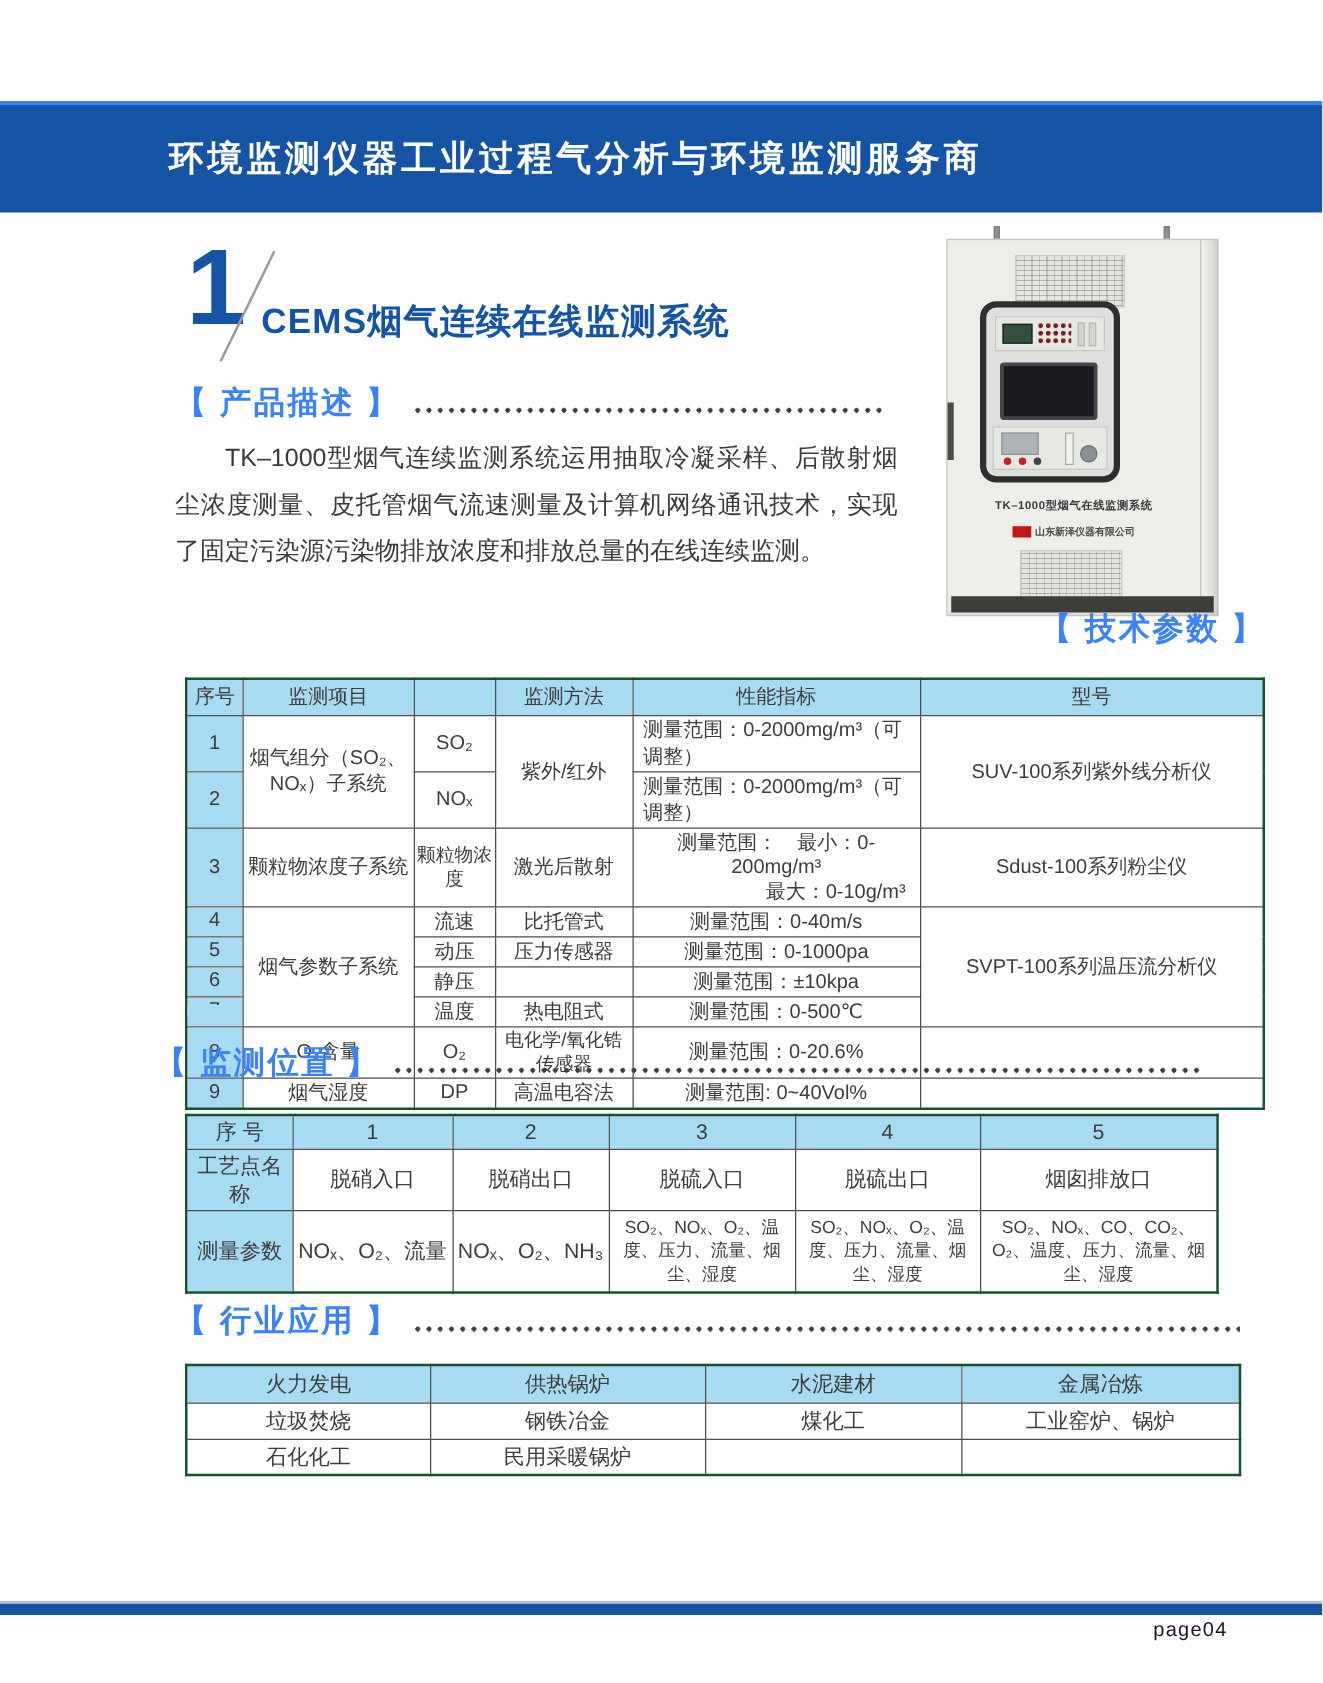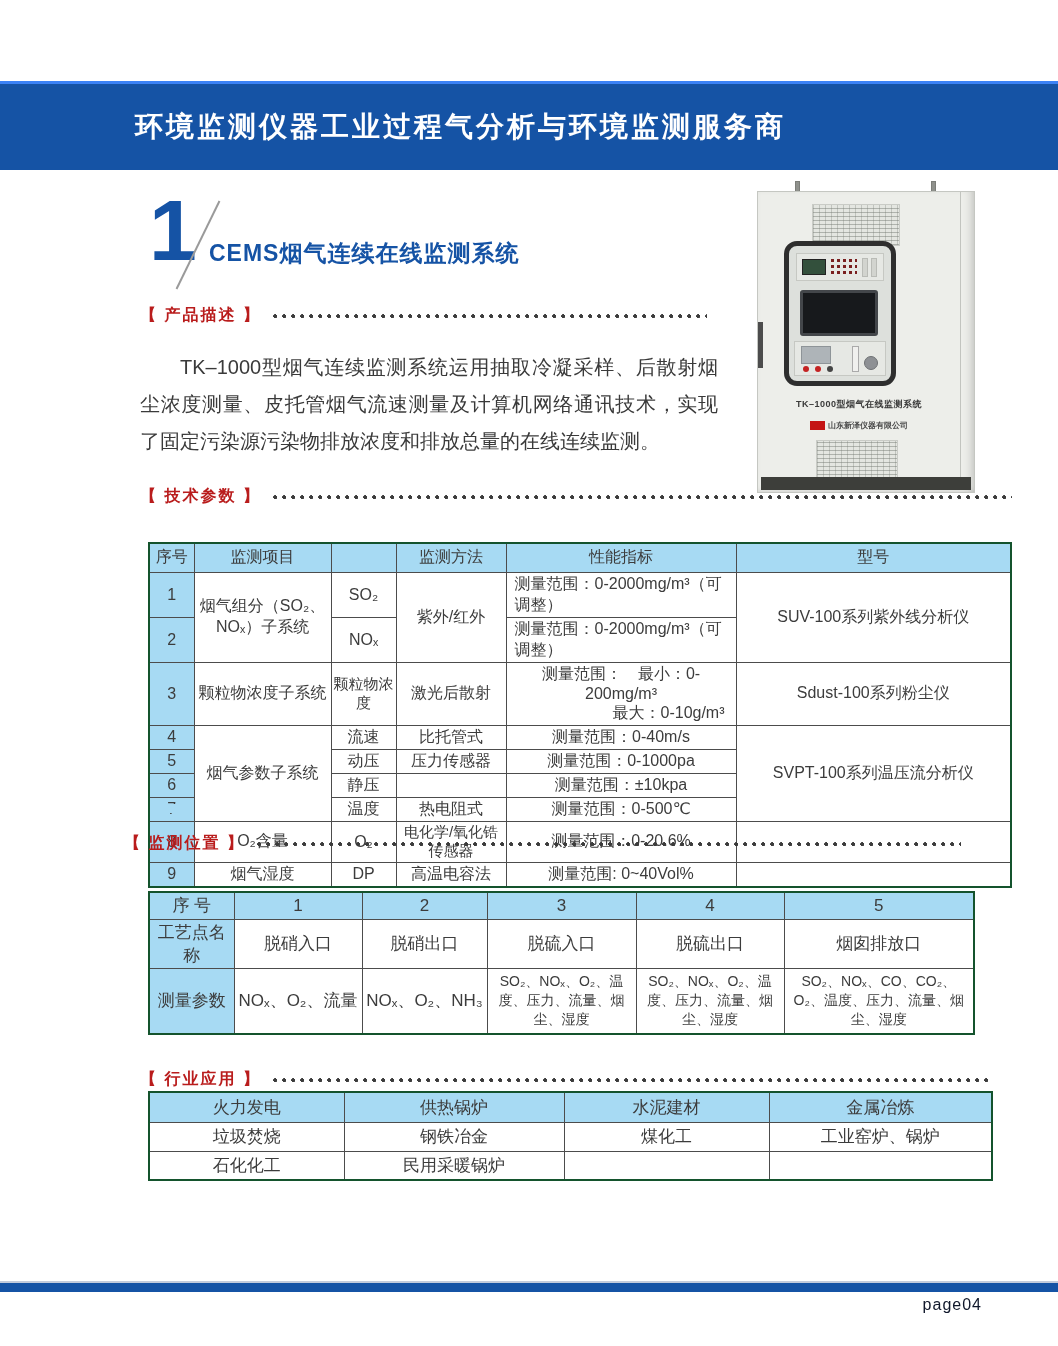--- a/index.html
+++ b/index.html
@@ -8,31 +8,31 @@
 
   
   .topbar{position:absolute;left:0;top:81px;width:100%;height:89px;background:#1553a5;
           border-top:3px solid #3b82f6;box-sizing:border-box;display:flex;align-items:center;
           justify-content:flex-start;padding:0 73px 0 135px;}
   .brand{color:#ffffff;font-weight:bold;font-size:28px;letter-spacing:3px;white-space:nowrap;}
 
   
   .secnum{position:absolute;left:149px;top:194px;color:#1553a5;font-size:86px;line-height:72px;font-weight:bold;}
   .slash{position:absolute;left:197px;top:196px;width:2px;height:98px;background:#9a9a9a;transform:rotate(26deg);}
-  .sectitle{position:absolute;left:209px;top:238px;color:#1553a5;font-size:23px;font-weight:bold;letter-spacing:1px;white-space:nowrap;}
+  .sectitle{position:absolute;left:209px;top:238px;color:#1553a5;font-size:28px;font-weight:bold;letter-spacing:1px;white-space:nowrap;}
 
   
   .headrow{position:absolute;display:flex;align-items:flex-end;}
-  .headrow .h{color:#b91c1c;font-size:16px;font-weight:bold;letter-spacing:2px;white-space:nowrap;}
+  .headrow .h{color:#3b82f6;font-size:25px;font-weight:bold;letter-spacing:2px;white-space:nowrap;}
   .dots{flex:1;height:5px;margin:0 0 7px 12px;background-image:radial-gradient(circle at 2.2px 2.2px,#3c3c3c 1.8px,transparent 2.1px);
         background-size:9px 5px;background-repeat:repeat-x;}
   #ph{left:140px;top:305px;width:567px;}
-  #th{left:140px;top:486px;width:872px;}
+  #th{left:140px;top:486px;width:872px;flex-direction:column;}
   #mh{left:124px;top:833px;width:837px;}
-  #ah{left:140px;top:1040px;width:852px;margin-top:29px;}
+  #ah{left:140px;top:1040px;width:852px;}
 
   
   .desc{position:absolute;left:140px;top:349px;width:578px;font-size:20px;line-height:37px;
         color:#3a3a3a;text-indent:2em;text-align:justify;}
 
   
   table.t{position:absolute;border-collapse:collapse;table-layout:fixed;border:2px solid #14532d;}
   table.t td{border:1px solid #4c4c4c;text-align:center;vertical-align:middle;color:#3c3c3c;
              padding:1px 2px;box-sizing:border-box;overflow:hidden;}
   .bluebg{background:#a7daf3;}

